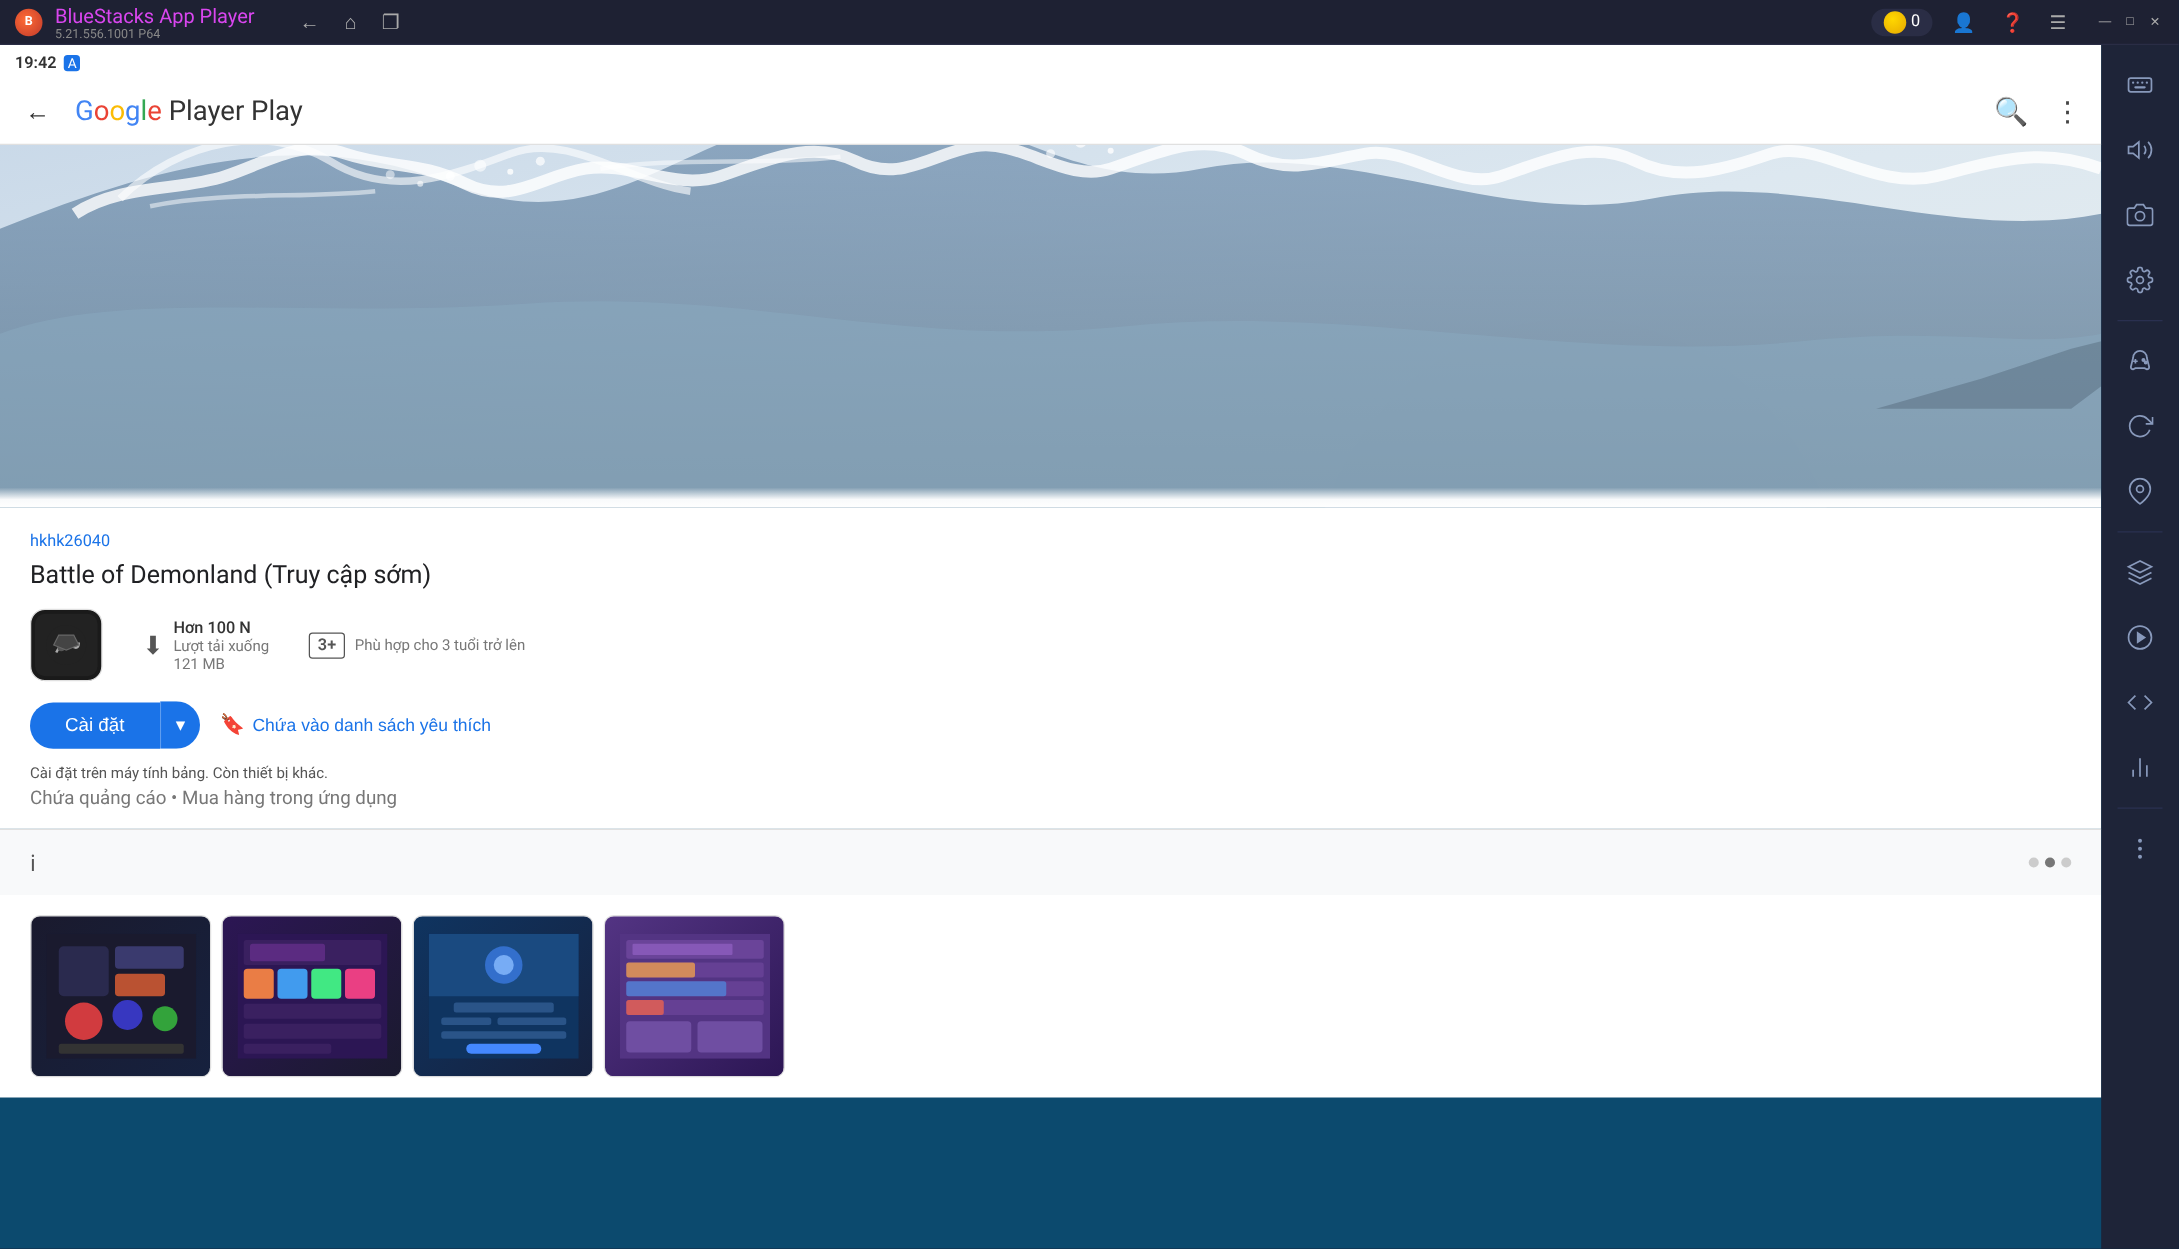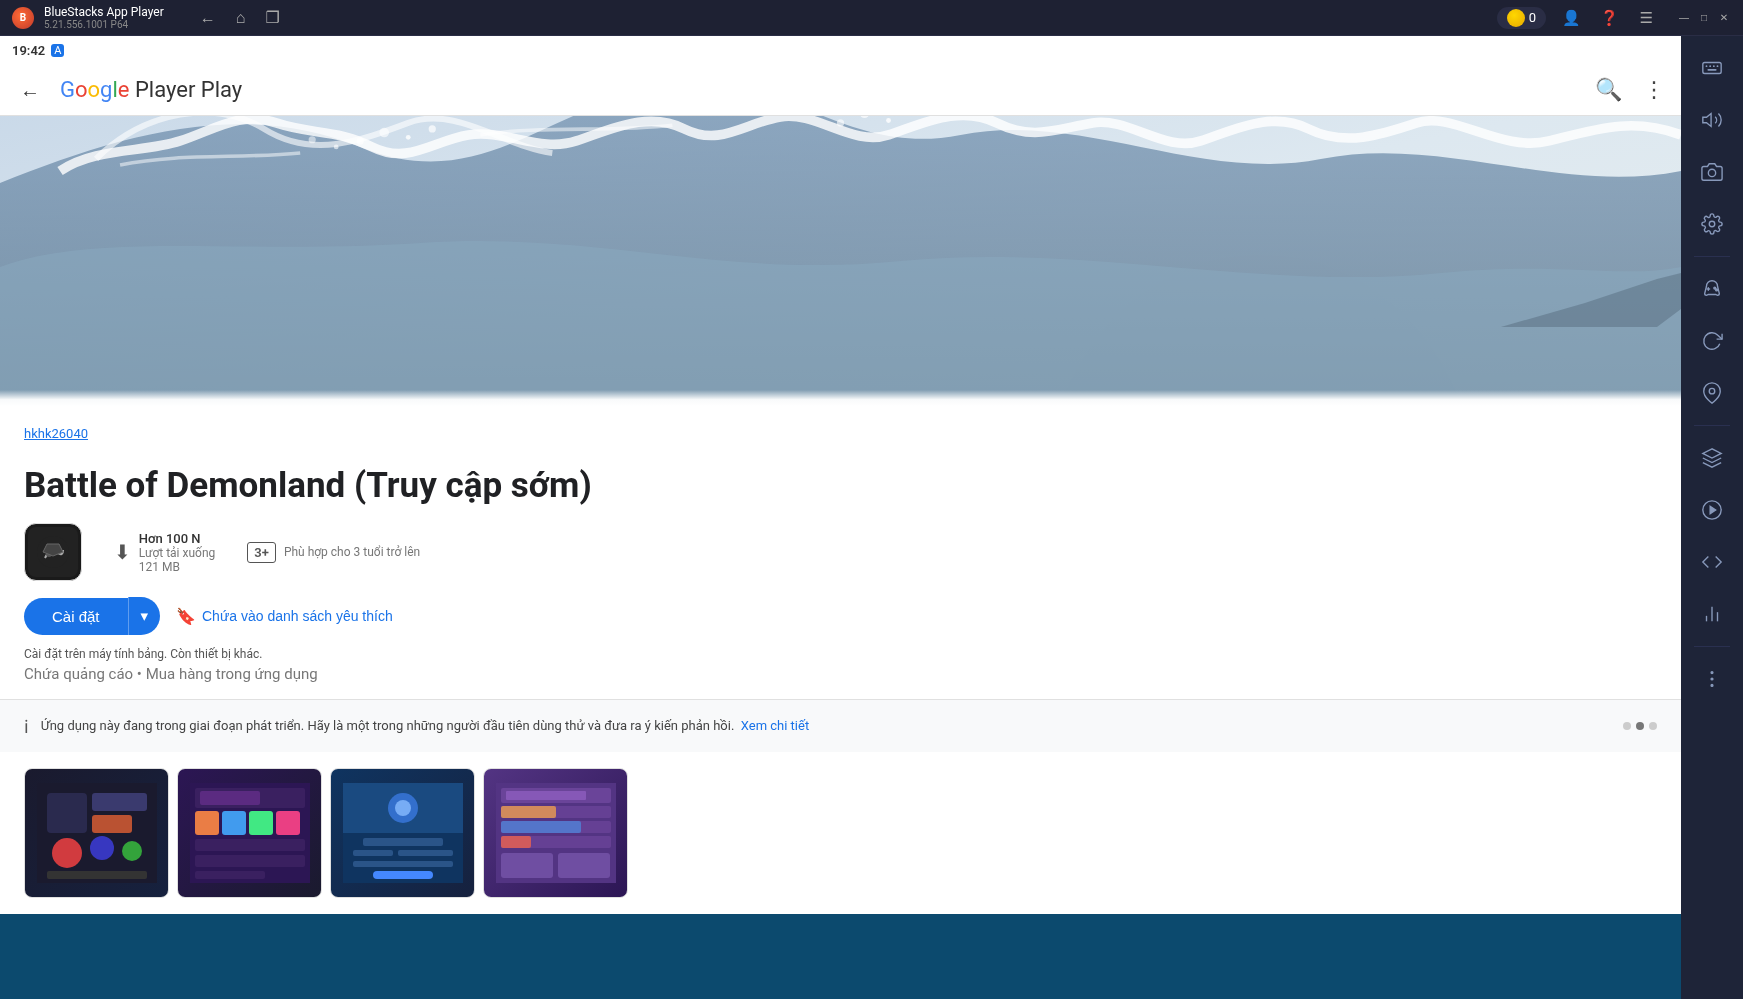--- a/index.html
+++ b/index.html
@@ -28,22 +28,22 @@
     }
     .bluestacks-logo {
       width: 22px;
       height: 22px;
       border-radius: 50%;
       background: radial-gradient(circle at 40% 40%, #ff6b35, #c0392b);
       display: flex; align-items: center; justify-content: center;
       font-size: 10px; color: white; font-weight: bold;
     }
     .title-bar-title {
-      color: #ffffff;
-      font-size: 12px;
+      color: #d946ef;
+      font-size: 16px;
       text-align: right;
     }
     .title-bar-subtitle {
       color: #888;
       font-size: 10px;
     }
     .title-bar-nav {
       display: flex;
       align-items: center;
       gap: 8px;
@@ -187,27 +187,26 @@
     
     .app-info-section {
       background: #fff;
       padding: 20px 24px 16px;
       position: relative;
       z-index: 2;
     }
     .app-developer-link {
       color: #1a73e8;
       font-size: 13px;
-      margin-bottom: 24px;
-      cursor: pointer;
-      text-decoration: underline;
+      margin-bottom: 6px;
+      cursor: pointer;
     }
     .app-title {
-      font-size: 35px;
-      font-weight: 700;
+      font-size: 20px;
+      font-weight: 400;
       color: #202124;
       margin-bottom: 16px;
       line-height: 1.2;
     }
 
     .app-meta-row {
       display: flex;
       align-items: center;
       gap: 32px;
       margin-bottom: 16px;
@@ -560,24 +559,20 @@
           <span>Chứa vào danh sách yêu thích</span>
         </button>
       </div>
 
       <div class="app-note">Cài đặt trên máy tính bảng. Còn thiết bị khác.</div>
       <div class="app-note-2">Chứa quảng cáo  •  Mua hàng trong ứng dụng</div>
     </div>
 
     <div class="info-banner">
       <span class="info-icon">ℹ</span>
-      <div class="info-text">
-        <span>Ứng dụng này đang trong giai đoạn phát triển. Hãy là một trong những người đầu tiên dùng thử và đưa ra ý kiến phản hồi.</span>
-        &nbsp;<a class="info-link">Xem chi tiết</a>
-      </div>
       <div class="info-dots">
         <div class="dot"></div>
         <div class="dot active"></div>
         <div class="dot"></div>
       </div>
     </div>
 
     <div class="screenshots-section">
       <div class="screenshots-row">
         <div class="screenshot-thumb">

